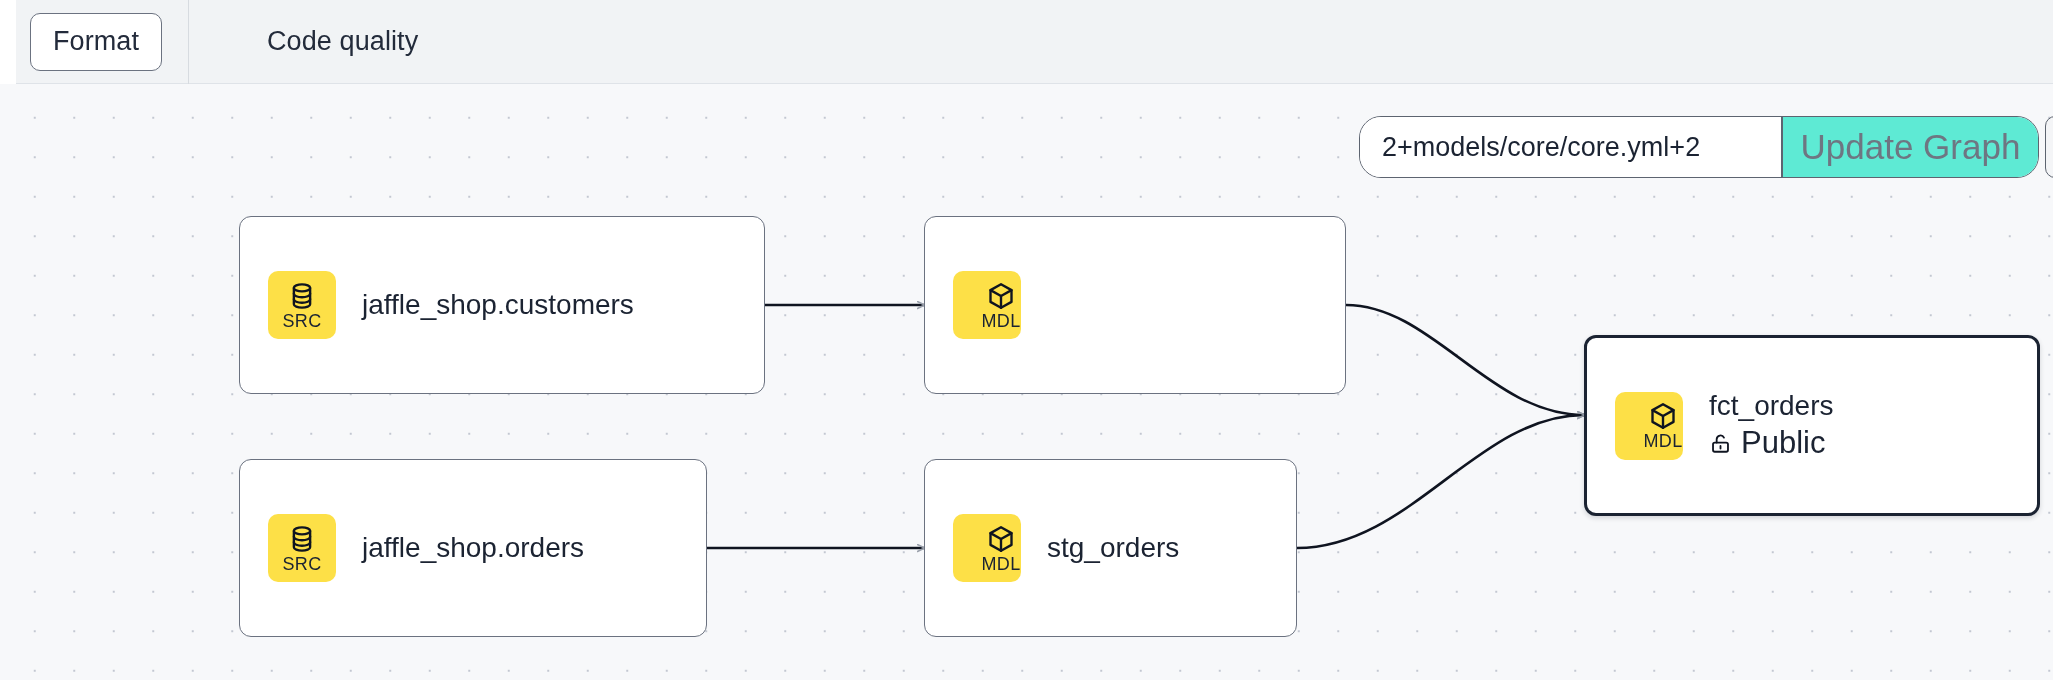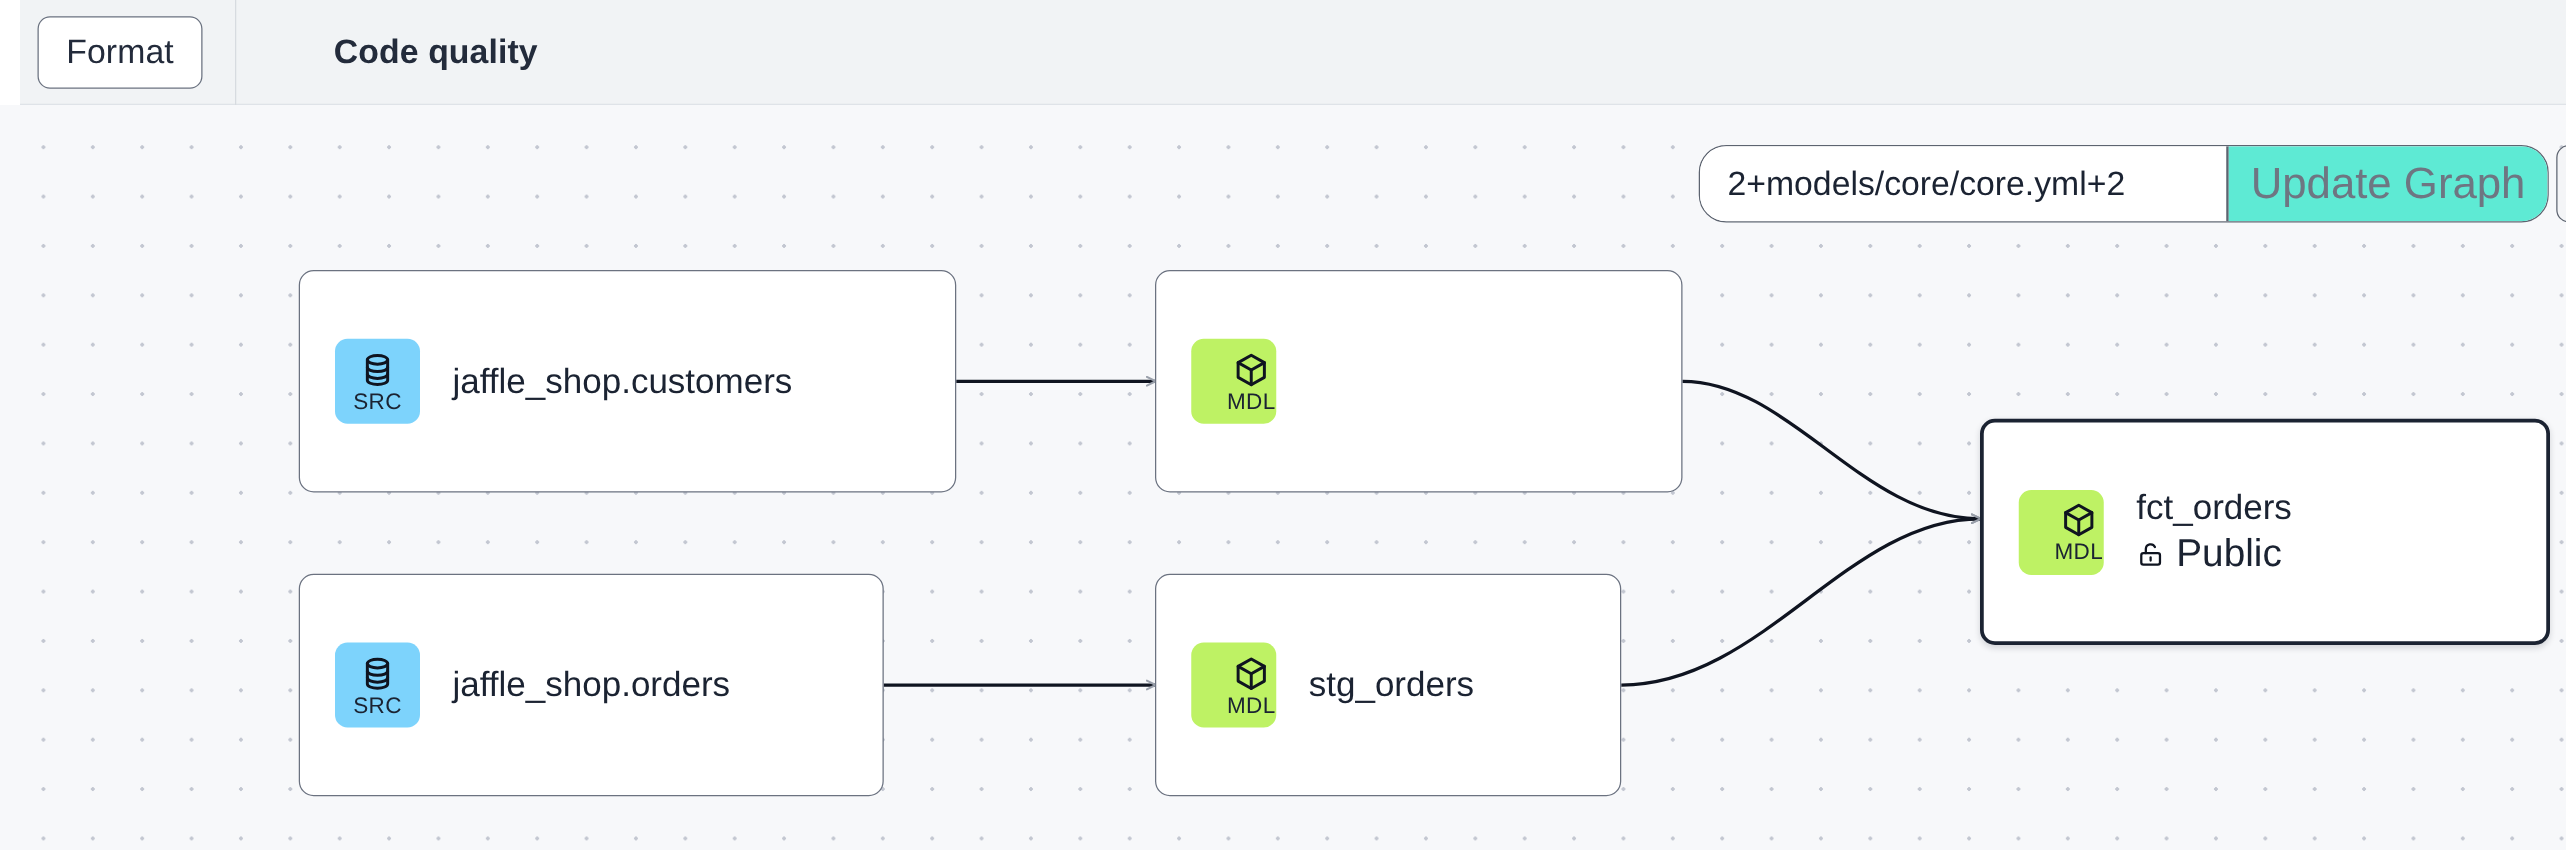--- a/index.html
+++ b/index.html
@@ -42,21 +42,20 @@
     width: 1px;
     height: 84px;
     background: #d7dbe0;
     margin-left: 26px;
   }
   .tabs {
     display: flex;
     align-items: stretch;
     height: 84px;
     margin-left: 58px;
-    font-weight: bold;
   }
   .tab {
     position: relative;
     display: flex;
     align-items: center;
     padding: 0 20px;
     margin-right: 48px;
     color: #232b3b;
     font-size: 27px;
     cursor: pointer;
@@ -149,22 +148,22 @@
   .badge {
     width: 68px;
     height: 68px;
     border-radius: 10px;
     display: flex;
     flex-direction: column;
     align-items: center;
     justify-content: center;
     flex: none;
   }
-  .badge.src { background: #7dd3fc; }
-  .badge.mdl { background: #bef264; padding-left: 28px; }
+  .badge.src { background: #fde047; }
+  .badge.mdl { background: #fde047; padding-left: 28px; }
   .badge svg { display: block; }
   .badge-text {
     font-size: 18px;
     color: #1b2332;
     letter-spacing: .3px;
     margin-top: 1px;
     line-height: 1;
   }
   .node-body { margin-left: 26px; display: flex; flex-direction: column; justify-content: center; }
   .node-title {

